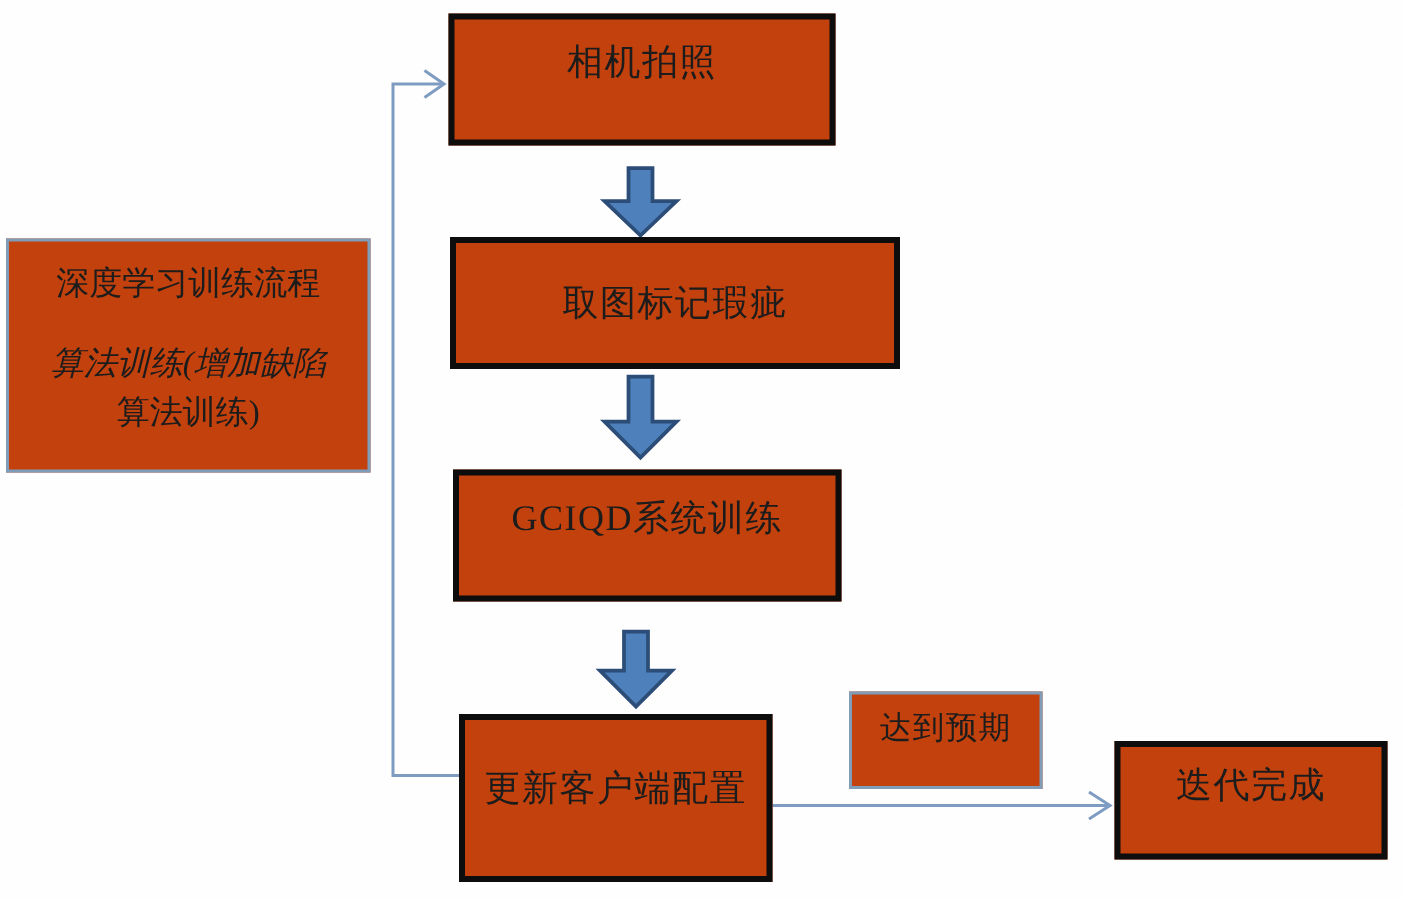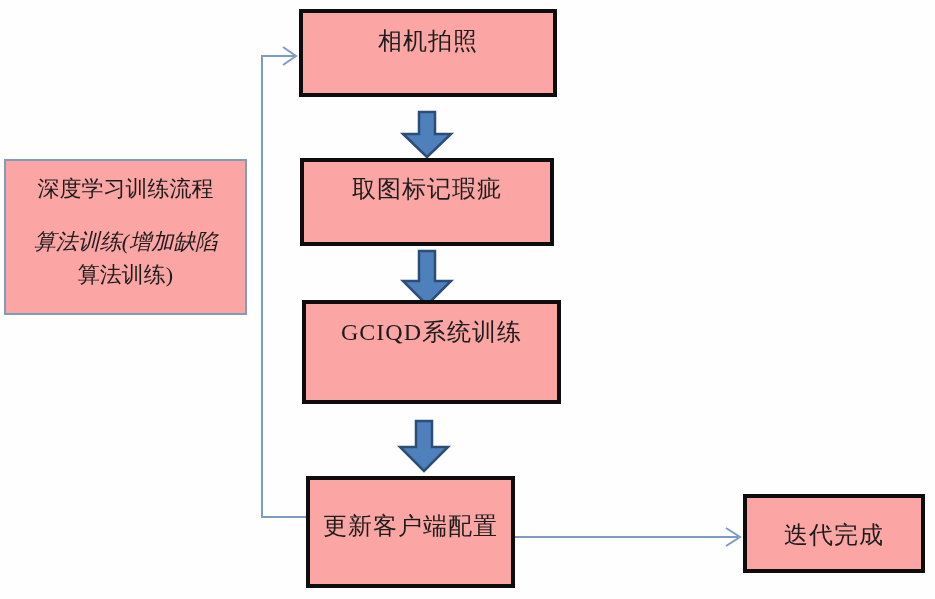--- a/index.html
+++ b/index.html
@@ -19,42 +19,42 @@
   .connector-layer {
     position: absolute;
     left: 0;
     top: 0;
     width: 935px;
     height: 599px;
   }
   .node {
     position: absolute;
     box-sizing: border-box;
-    background: #fca5a5;
+    background: #c2410c;
     text-align: center;
   }
   .node.thick {
     border: 4px solid #0d0d0d;
   }
   .node.thin {
     border: 2px solid #7f9db9;
   }
   .node .label {
     display: block;
     letter-spacing: 1px;
   }
   .node-camera    { left: 299px; top: 9px;   width: 258px; height: 88px;  font-size: 24px; padding-top: 12px; }
-  .node-mark      { left: 300px; top: 158px; width: 254px; height: 88px;  font-size: 24px; padding-top: 11px; }
-  .node-gciqd     { left: 302px; top: 300px; width: 259px; height: 104px;  font-size: 24px; padding-top: 12px; }
+  .node-mark      { left: 300px; top: 158px; width: 300px; height: 88px;  font-size: 24px; padding-top: 24px; }
+  .node-gciqd     { left: 302px; top: 313px; width: 259px; height: 88px;  font-size: 24px; padding-top: 12px; }
   .node-update    { left: 306px; top: 476px; width: 209px; height: 112px; font-size: 24px; padding-top: 26px; line-height: 1.72; }
   .node-note      { left: 4px;   top: 159px; width: 243px; height: 156px; font-size: 22px; padding-top: 11px; line-height: 1.5; }
   .node-note p    { margin: 0; }
   .node-note .para2 { margin-top: 20px; font-style: italic; }
   .node-expect    { left: 566px; top: 461px; width: 129px; height: 65px;  font-size: 21px; padding-top: 8px; }
-  .node-done      { left: 743px; top: 494px; width: 182px; height: 79px;  font-size: 24px; padding-top: 21px; }
+  .node-done      { left: 743px; top: 494px; width: 182px; height: 79px;  font-size: 24px; padding-top: 9px; }
 
   .block-arrow {
     fill: #4e80bb;
     stroke: #2c4d77;
     stroke-width: 2.5;
     stroke-linejoin: miter;
   }
   .thin-line {
     fill: none;
     stroke: #7e9cc2;
@@ -102,18 +102,21 @@
   <div class="node thick node-update">
     <span class="label">更新客户端配置</span>
   </div>
 
   <div class="node thin node-note">
     <p>深度学习训练流程</p>
     <p class="para2">算法训练(增加缺陷</p>
     <p>算法训练)</p>
   </div>
 
+  <div class="node thin node-expect">
+    <span class="label">达到预期</span>
+  </div>
 
   <div class="node thick node-done">
     <span class="label">迭代完成</span>
   </div>
 
 </div>
 
 </body></html>

